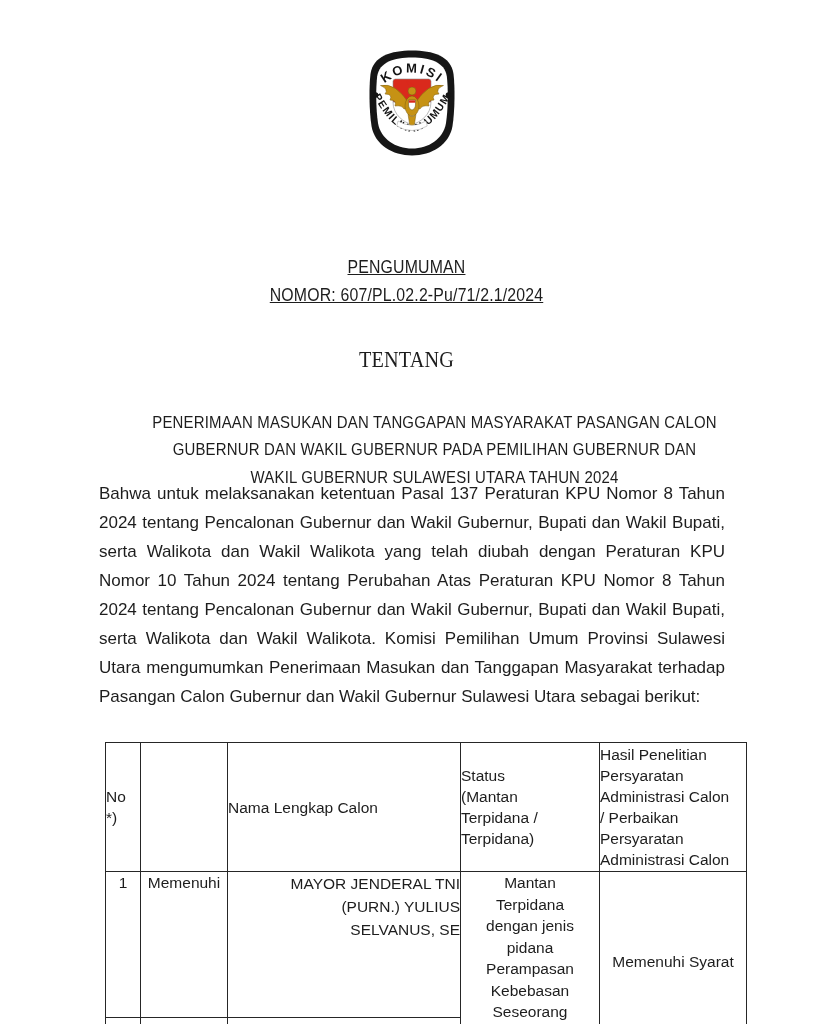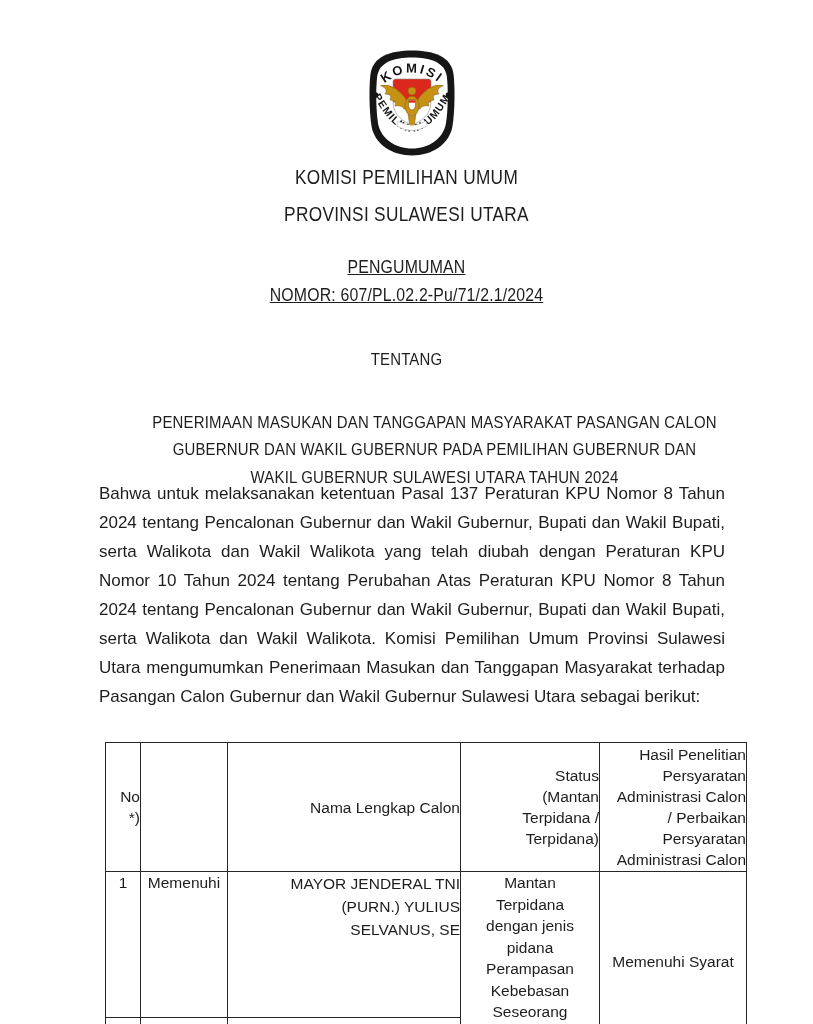--- a/index.html
+++ b/index.html
@@ -12,37 +12,37 @@
     overflow: hidden;
     font-family: "Liberation Sans", "DejaVu Sans", sans-serif;
     color: #1d1d1d;
   }
   .centered { position:absolute; left:0; width:813px; text-align:center; }
   .cx82 { transform: scaleX(0.82); }
   .cx88 { transform: scaleX(0.88); }
   .logo-wrap { position:absolute; top:48px; left:364px; width:96px; height:110px; }
   .org-block { top:158px; font-size:21px; line-height:37px; letter-spacing:0.4px; }
   .doc-block { top:254px; font-size:18px; line-height:27.5px; letter-spacing:0.2px;text-decoration:underline; }
-  .tentang   { top:346px; font-size:17px; line-height:28px; letter-spacing:0.2px; }
+  .tentang   { top:346px; font-size:23px; line-height:28px; letter-spacing:0.2px;font-family:Liberation Serif, serif; }
   .title-block { top:381px; font-size:17px; line-height:27.5px; white-space:pre-line; letter-spacing:0.2px;padding-left:28px; }
   .body-par {
     position:absolute; top:479px; left:99px; width:626px;
     font-size:17px; line-height:29px; text-align:justify; margin:0;
   }
   table.doc-table {
     position:absolute; top:742px; left:105px; width:641px;
     border-collapse:collapse; table-layout:fixed;
     font-size:15.5px; color:#1d1d1d;
   }
   table.doc-table th, table.doc-table td {
     border:1.5px solid #262626; padding:0; font-weight:400;
     white-space:pre-line; overflow:hidden;
   }
   tr.hrow { height:129px; }
-  tr.hrow th { text-align:right; vertical-align:middle; line-height:21px; }
+  tr.hrow th { text-align:left; vertical-align:middle; line-height:21px; }
   tr.drow { height:146px; }
   td.c-no, td.c-pos { text-align:center; vertical-align:top; padding-top:78px; line-height:22px; }
   td.c-name { text-align:right; vertical-align:top; padding-top:45px; padding-left:10px; padding-right:4px; line-height:23px; }
   td.c-status { text-align:center; vertical-align:top; padding-top:3px; line-height:21.5px; }
   td.c-result { text-align:center; vertical-align:middle; line-height:21px; }
   tr.cutrow { height:34px; }
   .logo-text-top { font-family:"Liberation Sans", sans-serif; font-size:13px; font-weight:bold; letter-spacing:2.4px; fill:#141414; }
   .logo-text-bot { font-family:"Liberation Sans", sans-serif; font-size:10.5px; font-weight:bold; letter-spacing:1.1px; fill:#141414; }
 </style>
 </head>
@@ -75,24 +75,20 @@
         <path d="M45.5,38.5 L42,31 L50,36.5 Z" fill="#da291c" stroke="none"></path>
       </g>
       <g>
         <path d="M44.5,51 h7 v5 c0,3 -2,4.5 -3.5,5 c-1.5,-0.5 -3.5,-2 -3.5,-5 Z" fill="#ffffff" stroke="#5a4a10" stroke-width="0.5"></path>
         <rect x="44.8" y="51.3" width="6.4" height="2.4" fill="#da291c"></rect>
       </g>
       <path d="M34,72 Q48,80.5 62,72 L63.2,77 Q48,86 32.8,77 Z" fill="#ffffff" stroke="#9a9a9a" stroke-width="0.5"></path>
     </svg>
   </div>
 
-  <div class="centered org-block">
-    <div class="cx82">KOMISI PEMILIHAN UMUM</div>
-    <div class="cx82">PROVINSI SULAWESI UTARA</div>
-  </div>
 
   <div class="centered doc-block">
     <div class="cx88">PENGUMUMAN</div>
     <div class="cx88">NOMOR: 607/PL.02.2-Pu/71/2.1/2024</div>
   </div>
 
   <div class="centered tentang">
     <div class="cx88">TENTANG</div>
   </div>
 

